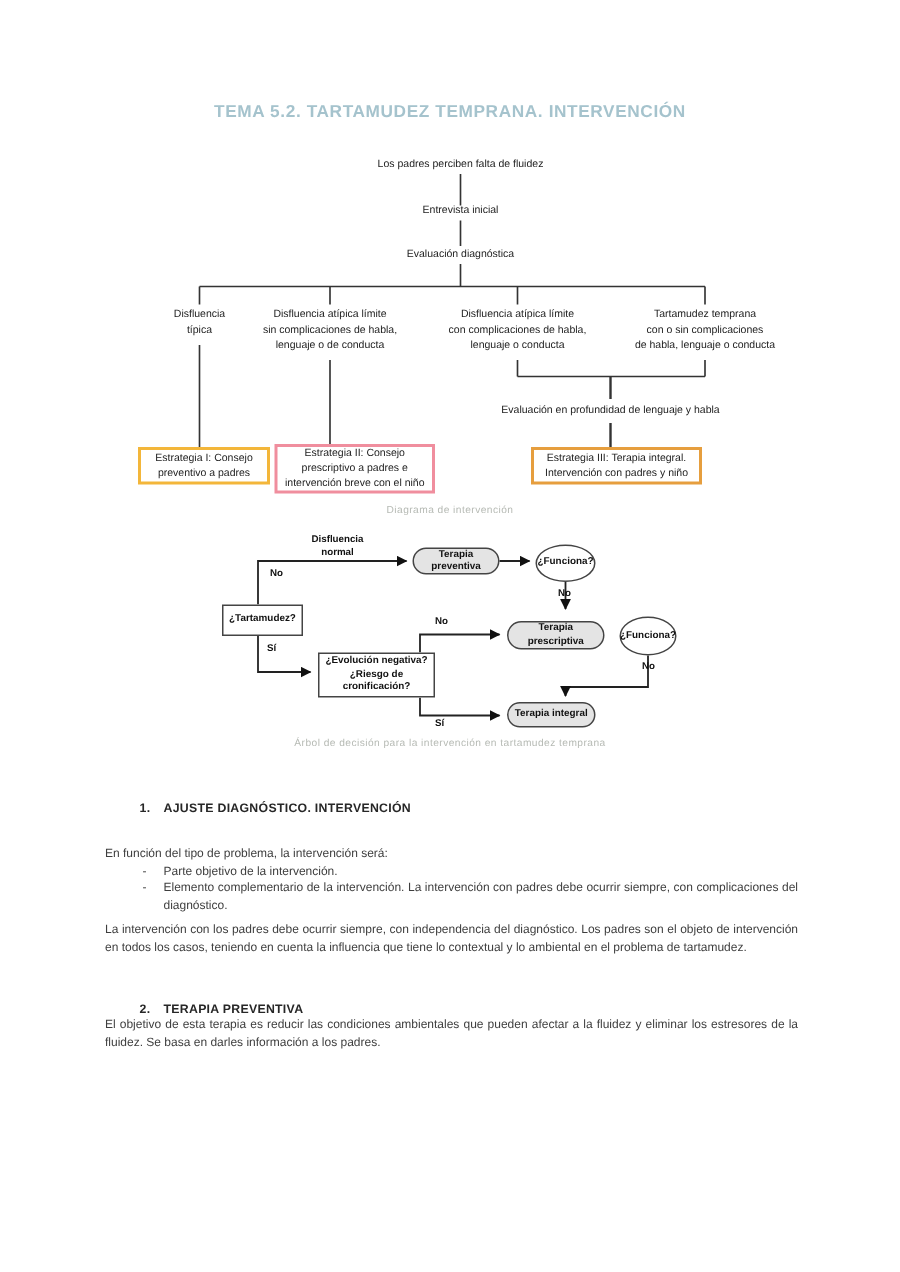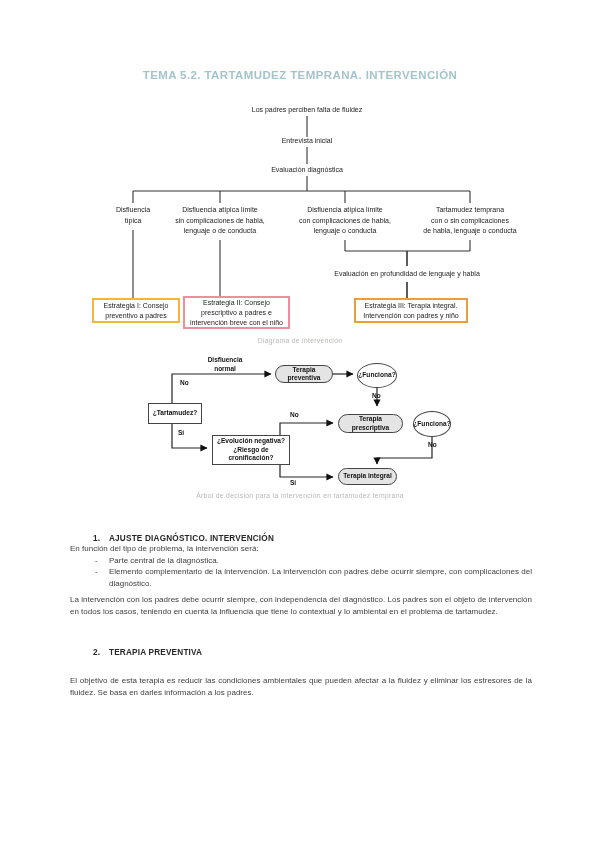--- a/index.html
+++ b/index.html
@@ -47,28 +47,28 @@
   .tlabel {
     position:absolute; font-size:6.5px; font-weight:bold; color:#111;
     line-height:8.5px; white-space:pre-line;
   }
   .tlabel.center { transform:translateX(-50%); text-align:center; }
   
   .textblock { position:absolute; left:70px; top:534px; width:462px; }
   .sec-head { display:flex; font-size:8.2px; font-weight:bold; color:#272727; letter-spacing:0.2px; }
   .sec-num { margin-left:23px; width:16px; flex:none; }
   .textblock p { font-size:8px; line-height:11.7px; text-align:justify; color:#3e3e3e; }
-  .intro { margin-top:0; }
+  .intro { margin-top:20px; }
   .bullet { display:flex; font-size:8px; line-height:11.7px; color:#3e3e3e; }
   .dash { margin-left:25px; width:14px; flex:none; }
   .btext { flex:1; text-align:justify; }
   .para1 { margin-top:4px; }
   .section2 { margin-top:31px; }
   .para2a { margin-top:4px; }
-  .para2b { margin-top:18px; }
+  .para2b { margin-top:0; }
 </style>
 </head>
 <body>
 
 <div class="page">
 
   <div class="doc-title">TEMA 5.2. TARTAMUDEZ TEMPRANA. INTERVENCIÓN</div>
 
   <div class="diagram1">
     <svg class="d-svg" width="462" height="250">
@@ -164,21 +164,21 @@
   <div class="textblock">
 
     <div class="sec-head">
       <span class="sec-num">1.</span>
       <span>AJUSTE DIAGNÓSTICO. INTERVENCIÓN</span>
     </div>
     <p class="intro">En función del tipo de problema, la intervención será:</p>
 
     <div class="bullet">
       <span class="dash">-</span>
-      <span class="btext">Parte central de la diagnóstica.</span>
+      <span class="btext">Parte objetivo de la intervención.</span>
     </div>
     <div class="bullet">
       <span class="dash">-</span>
       <span class="btext">Elemento complementario de la intervención. La intervención con padres debe ocurrir siempre, con complicaciones del diagnóstico.</span>
     </div>
 
     <p class="para1">La intervención con los padres debe ocurrir siempre, con independencia del diagnóstico. Los padres son el objeto de intervención en todos los casos, teniendo en cuenta la influencia que tiene lo contextual y lo ambiental en el problema de tartamudez.</p>
 
     <div class="section2">
       <div class="sec-head">

